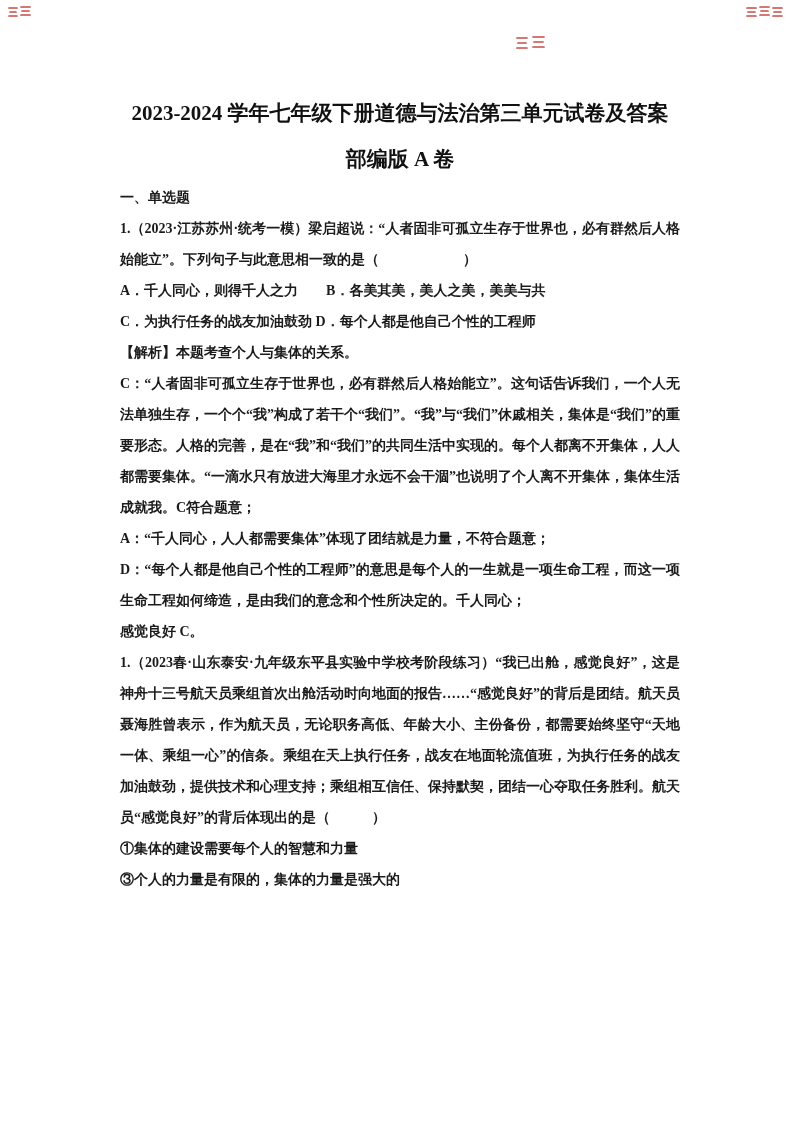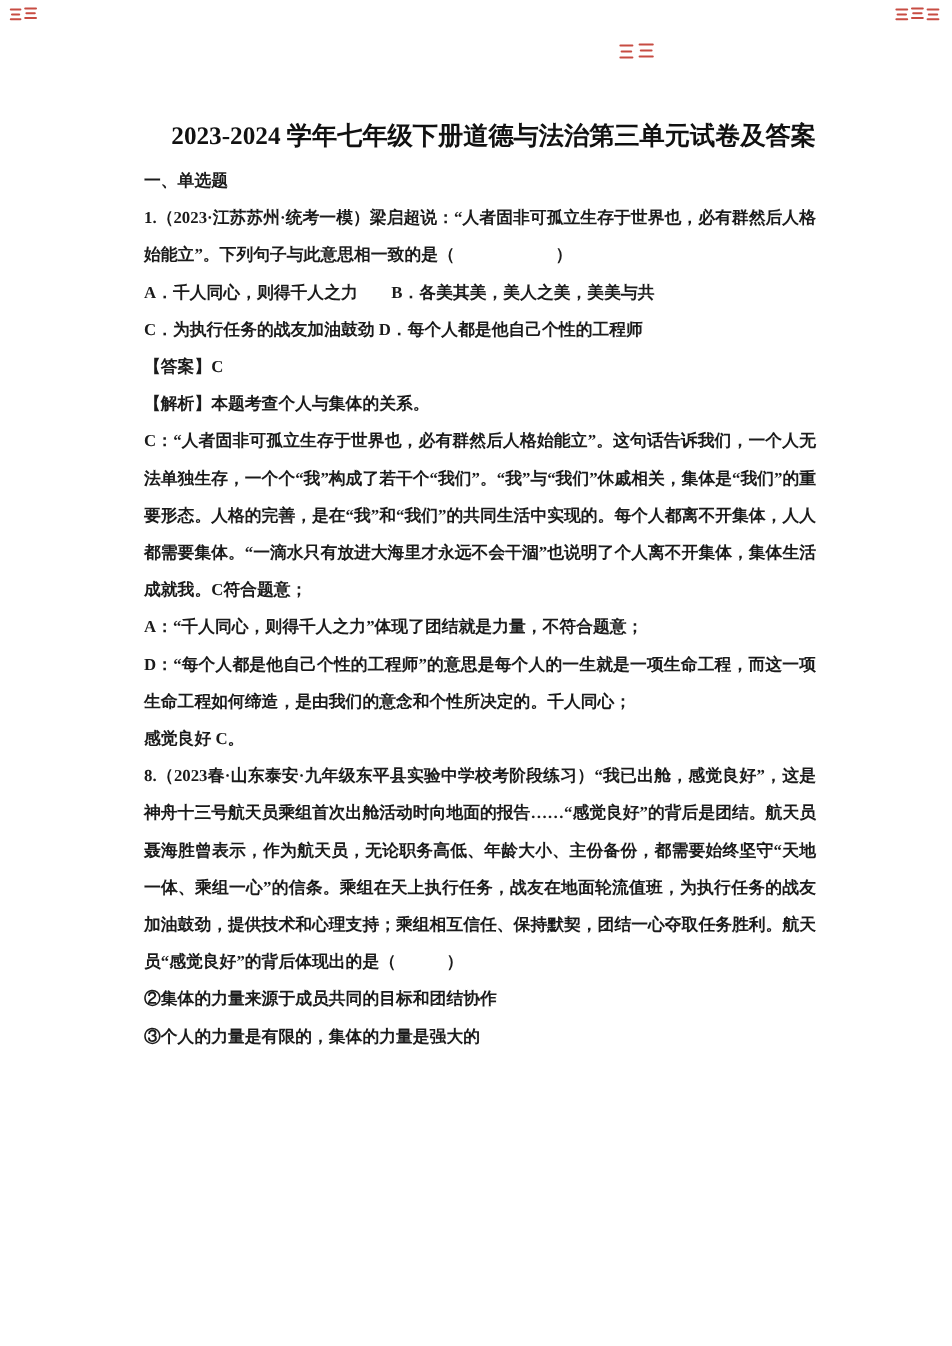--- a/index.html
+++ b/index.html
@@ -23,21 +23,21 @@
     width: 560px;
   }
   .doc-title {
     margin-top: 90px;
     text-align: center;
     font-size: 21px;
     font-weight: bold;
     line-height: 46px;
     color: #111111;
   }
-  .doc-title div { white-space: nowrap; text-align: right; }
+  .doc-title div { white-space: nowrap; }
   .body-text {
     font-size: 14px;
     line-height: 31px;
     font-weight: bold;
   }
   .body-text p {
     margin: 0;
     text-align: justify;
     text-align-last: left;
     word-break: break-all;
@@ -71,32 +71,32 @@
   <span class="stamp stamp-inline">
     <svg width="34" height="19" viewBox="0 0 34 19" aria-hidden="true">
       <path d="M3 5 h10 M4 10 h8 M3 15 h10 M19 4 h11 M20 9 h9 M19 14 h11"></path>
     </svg>
   </span>
 
   <div class="content">
 
     <div class="doc-title">
       <div>2023-2024 学年七年级下册道德与法治第三单元试卷及答案</div>
+      <div>部编版 A 卷</div>
     </div>
 
     <div class="body-text">
       <p class="section-heading">一、单选题</p>
       <p>1.（2023·江苏苏州·统考一模）梁启超说：“人者固非可孤立生存于世界也，必有群然后人格始能立”。下列句子与此意思相一致的是（　　　　　　）</p>
       <p>A．千人同心，则得千人之力　　B．各美其美，美人之美，美美与共</p>
       <p>C．为执行任务的战友加油鼓劲 D．每个人都是他自己个性的工程师</p>
-      <p>【答案】C</p>
       <p>【解析】本题考查个人与集体的关系。</p>
       <p>C：“人者固非可孤立生存于世界也，必有群然后人格始能立”。这句话告诉我们，一个人无法单独生存，一个个“我”构成了若干个“我们”。“我”与“我们”休戚相关，集体是“我们”的重要形态。人格的完善，是在“我”和“我们”的共同生活中实现的。每个人都离不开集体，人人都需要集体。“一滴水只有放进大海里才永远不会干涸”也说明了个人离不开集体，集体生活成就我。C符合题意；</p>
-      <p>A：“千人同心，则得千人之力”体现了团结就是力量，不符合题意；</p>
+      <p>A：“千人同心，人人都需要集体”体现了团结就是力量，不符合题意；</p>
       <p>D：“每个人都是他自己个性的工程师”的意思是每个人的一生就是一项生命工程，而这一项生命工程如何缔造，是由我们的意念和个性所决定的。千人同心；</p>
       <p>感觉良好 C。</p>
-      <p>8.（2023春·山东泰安·九年级东平县实验中学校考阶段练习）“我已出舱，感觉良好”，这是神舟十三号航天员乘组首次出舱活动时向地面的报告……“感觉良好”的背后是团结。航天员聂海胜曾表示，作为航天员，无论职务高低、年龄大小、主份备份，都需要始终坚守“天地一体、乘组一心”的信条。乘组在天上执行任务，战友在地面轮流值班，为执行任务的战友加油鼓劲，提供技术和心理支持；乘组相互信任、保持默契，团结一心夺取任务胜利。航天员“感觉良好”的背后体现出的是（　　　）</p>
-      <p>②集体的力量来源于成员共同的目标和团结协作</p>
+      <p>1.（2023春·山东泰安·九年级东平县实验中学校考阶段练习）“我已出舱，感觉良好”，这是神舟十三号航天员乘组首次出舱活动时向地面的报告……“感觉良好”的背后是团结。航天员聂海胜曾表示，作为航天员，无论职务高低、年龄大小、主份备份，都需要始终坚守“天地一体、乘组一心”的信条。乘组在天上执行任务，战友在地面轮流值班，为执行任务的战友加油鼓劲，提供技术和心理支持；乘组相互信任、保持默契，团结一心夺取任务胜利。航天员“感觉良好”的背后体现出的是（　　　）</p>
+      <p>①集体的建设需要每个人的智慧和力量</p>
       <p>③个人的力量是有限的，集体的力量是强大的</p>
     </div>
 
   </div>
 </div>
 
 </body></html>

